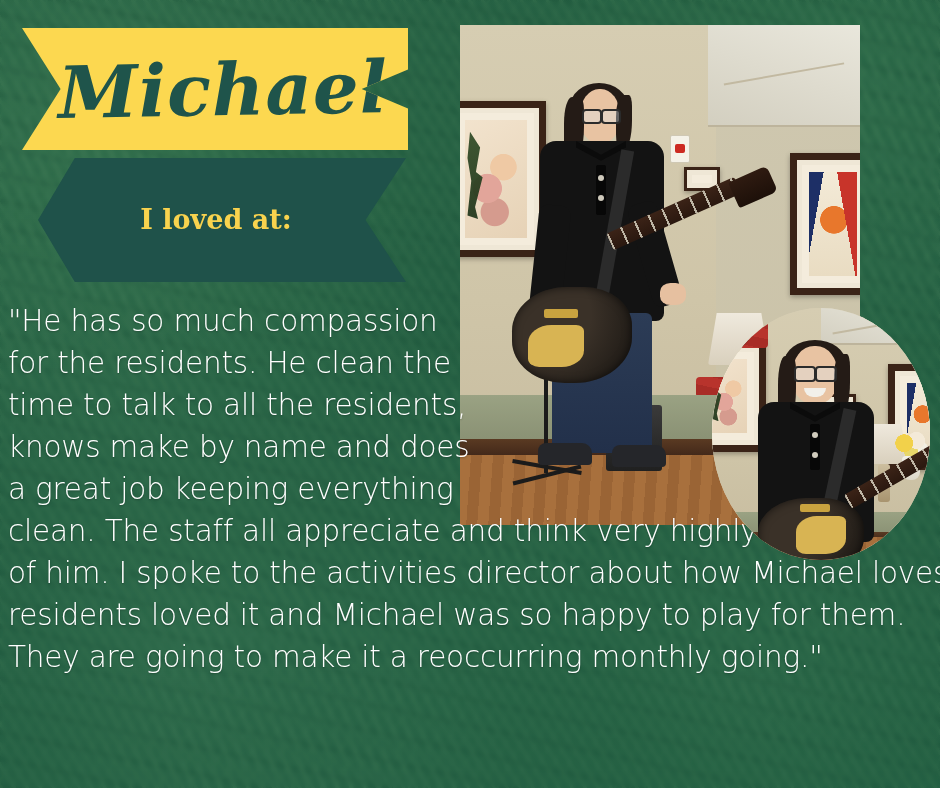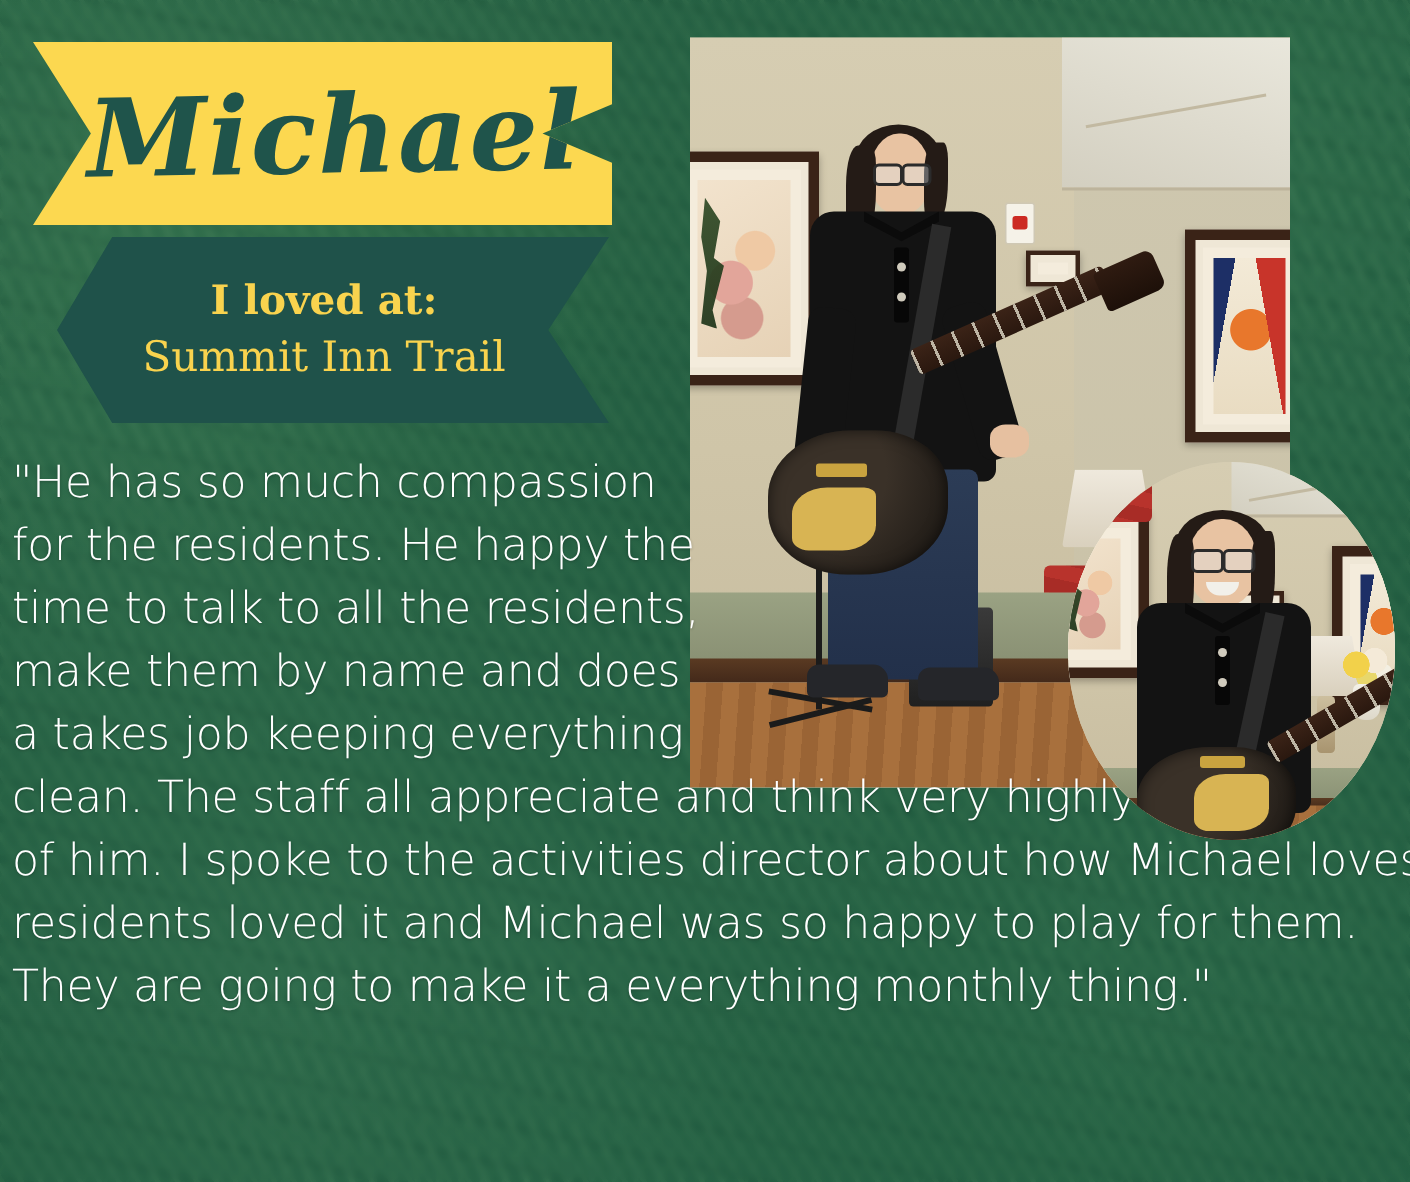--- a/index.html
+++ b/index.html
@@ -475,28 +475,27 @@
       </div>
     </div>
   </div>
 
   <div class="name-ribbon">
     <span class="name-ribbon-text">Michael</span>
   </div>
 
   <div class="work-ribbon">
     <span class="work-line line1">I loved at:</span>
-    <span class="work-line line2">Summit Inn Trail</span>
   </div>
 
   <div class="testimonial">
     <div class="t-line">"He has so much compassion</div>
-    <div class="t-line">for the residents. He happy the</div>
+    <div class="t-line">for the residents. He clean the</div>
     <div class="t-line">time to talk to all the residents,</div>
-    <div class="t-line">make them by name and does</div>
-    <div class="t-line">a takes job keeping everything</div>
+    <div class="t-line">knows make by name and does</div>
+    <div class="t-line">a great job keeping everything</div>
     <div class="t-line">clean. The staff all appreciate and think very highly</div>
     <div class="t-line">of him. I spoke to the activities director about how Michael loves</div>
     <div class="t-line">residents loved it and Michael was so happy to play for them.</div>
-    <div class="t-line">They are going to make it a everything monthly thing."</div>
+    <div class="t-line">They are going to make it a reoccurring monthly going."</div>
   </div>
 
 </div>
 
 </body></html>

